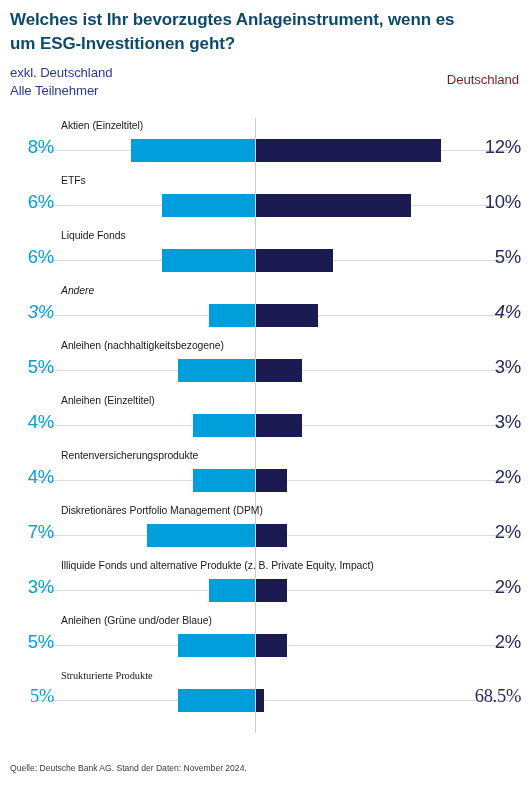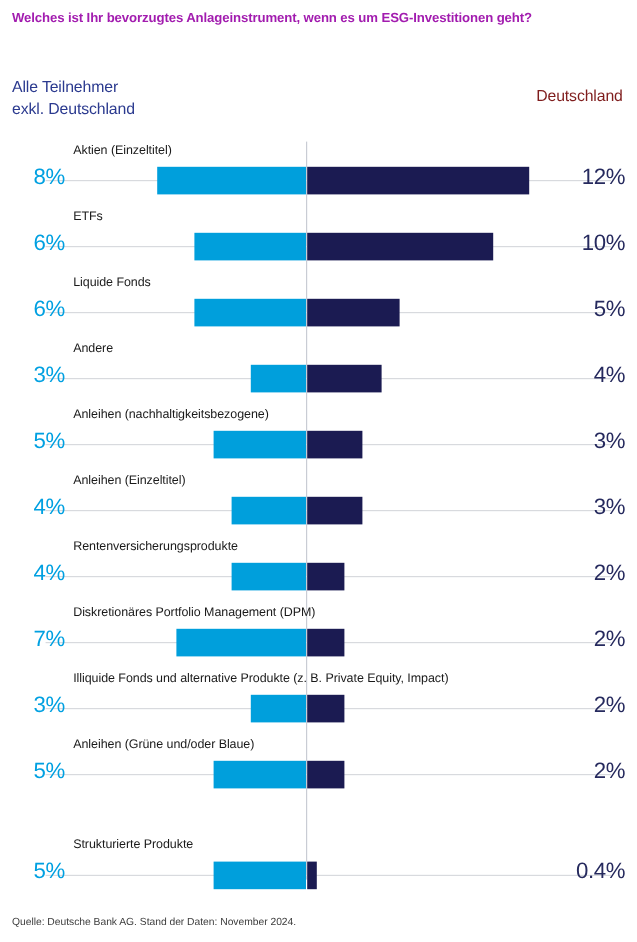--- a/index.html
+++ b/index.html
@@ -16,24 +16,24 @@
     height: 785px;
     background: #ffffff;
   }
 
   
   .title {
     position: absolute;
     left: 10px;
     top: 8px;
     width: 460px;
-    font-size: 11px;
+    font-size: 17px;
     font-weight: bold;
     line-height: 1.42;
-    color: #a21caf;
+    color: #0c4a6e;
     letter-spacing: -0.1px;
   }
 
   
   .legend-left {
     position: absolute;
     left: 10px;
     top: 64px;
     font-size: 13.2px;
     line-height: 1.36;
@@ -135,22 +135,22 @@
   }
 </style>
 </head>
 <body>
 
 <div class="page">
 
   <div class="title">Welches ist Ihr bevorzugtes Anlageinstrument, wenn es um ESG-Investitionen geht?</div>
 
   <div class="legend-left">
+    <div>exkl. Deutschland</div>
     <div>Alle Teilnehmer</div>
-    <div>exkl. Deutschland</div>
   </div>
 
   <div class="legend-right">Deutschland</div>
 
   <div class="chart" id="chart">
     <div class="axis-line"></div>
   <div class="row" style="top: 0px;">
         <div class="gridline"></div>
         <div class="row-label">Aktien (Einzeltitel)</div>
         <div class="bar-left" style="width: 123.6px; left: 131.4px; background: rgb(0, 159, 220);"></div>
@@ -167,21 +167,21 @@
         <div class="val-right">10%</div>
       </div>
       <div class="row" style="top: 110px;">
         <div class="gridline"></div>
         <div class="row-label">Liquide Fonds</div>
         <div class="bar-left" style="width: 92.7px; left: 162.3px; background: rgb(0, 159, 220);"></div>
         <div class="bar-right" style="width: 77.25px; background: rgb(27, 27, 82);"></div>
         <div class="val-left">6%</div>
         <div class="val-right">5%</div>
       </div>
-      <div class="row" style="top: 165px;">
+      <div class="row" style="top: 165px; font-style: italic;">
         <div class="gridline"></div>
         <div class="row-label">Andere</div>
         <div class="bar-left" style="width: 46.35px; left: 208.65px; background: rgb(0, 159, 220);"></div>
         <div class="bar-right" style="width: 61.8px; background: rgb(27, 27, 82);"></div>
         <div class="val-left">3%</div>
         <div class="val-right">4%</div>
       </div>
       <div class="row" style="top: 220px;">
         <div class="gridline"></div>
         <div class="row-label">Anleihen (nachhaltigkeitsbezogene)</div>
@@ -223,24 +223,24 @@
         <div class="val-right">2%</div>
       </div>
       <div class="row" style="top: 495px; padding-left: 48px;">
         <div class="gridline"></div>
         <div class="row-label">Anleihen (Grüne und/oder Blaue)</div>
         <div class="bar-left" style="width: 77.25px; left: 177.75px; background: rgb(0, 159, 220);"></div>
         <div class="bar-right" style="width: 30.9px; background: rgb(27, 27, 82);"></div>
         <div class="val-left">5%</div>
         <div class="val-right">2%</div>
       </div>
-      <div class="row" style="top: 579px;">
+      <div class="row" style="top: 550px; font-family: Liberation Serif, serif;">
         <div class="gridline"></div>
         <div class="row-label">Strukturierte Produkte</div>
         <div class="bar-left" style="width: 77.25px; left: 177.75px; background: rgb(0, 159, 220);"></div>
         <div class="bar-right" style="width: 8px; background: rgb(27, 27, 82);"></div>
         <div class="val-left">5%</div>
-        <div class="val-right">0.4%</div>
+        <div class="val-right">68.5%</div>
       </div>
     </div>
 
   <div class="source">Quelle: Deutsche Bank AG. Stand der Daten: November 2024.</div>
 </div>
 
 </body></html>

